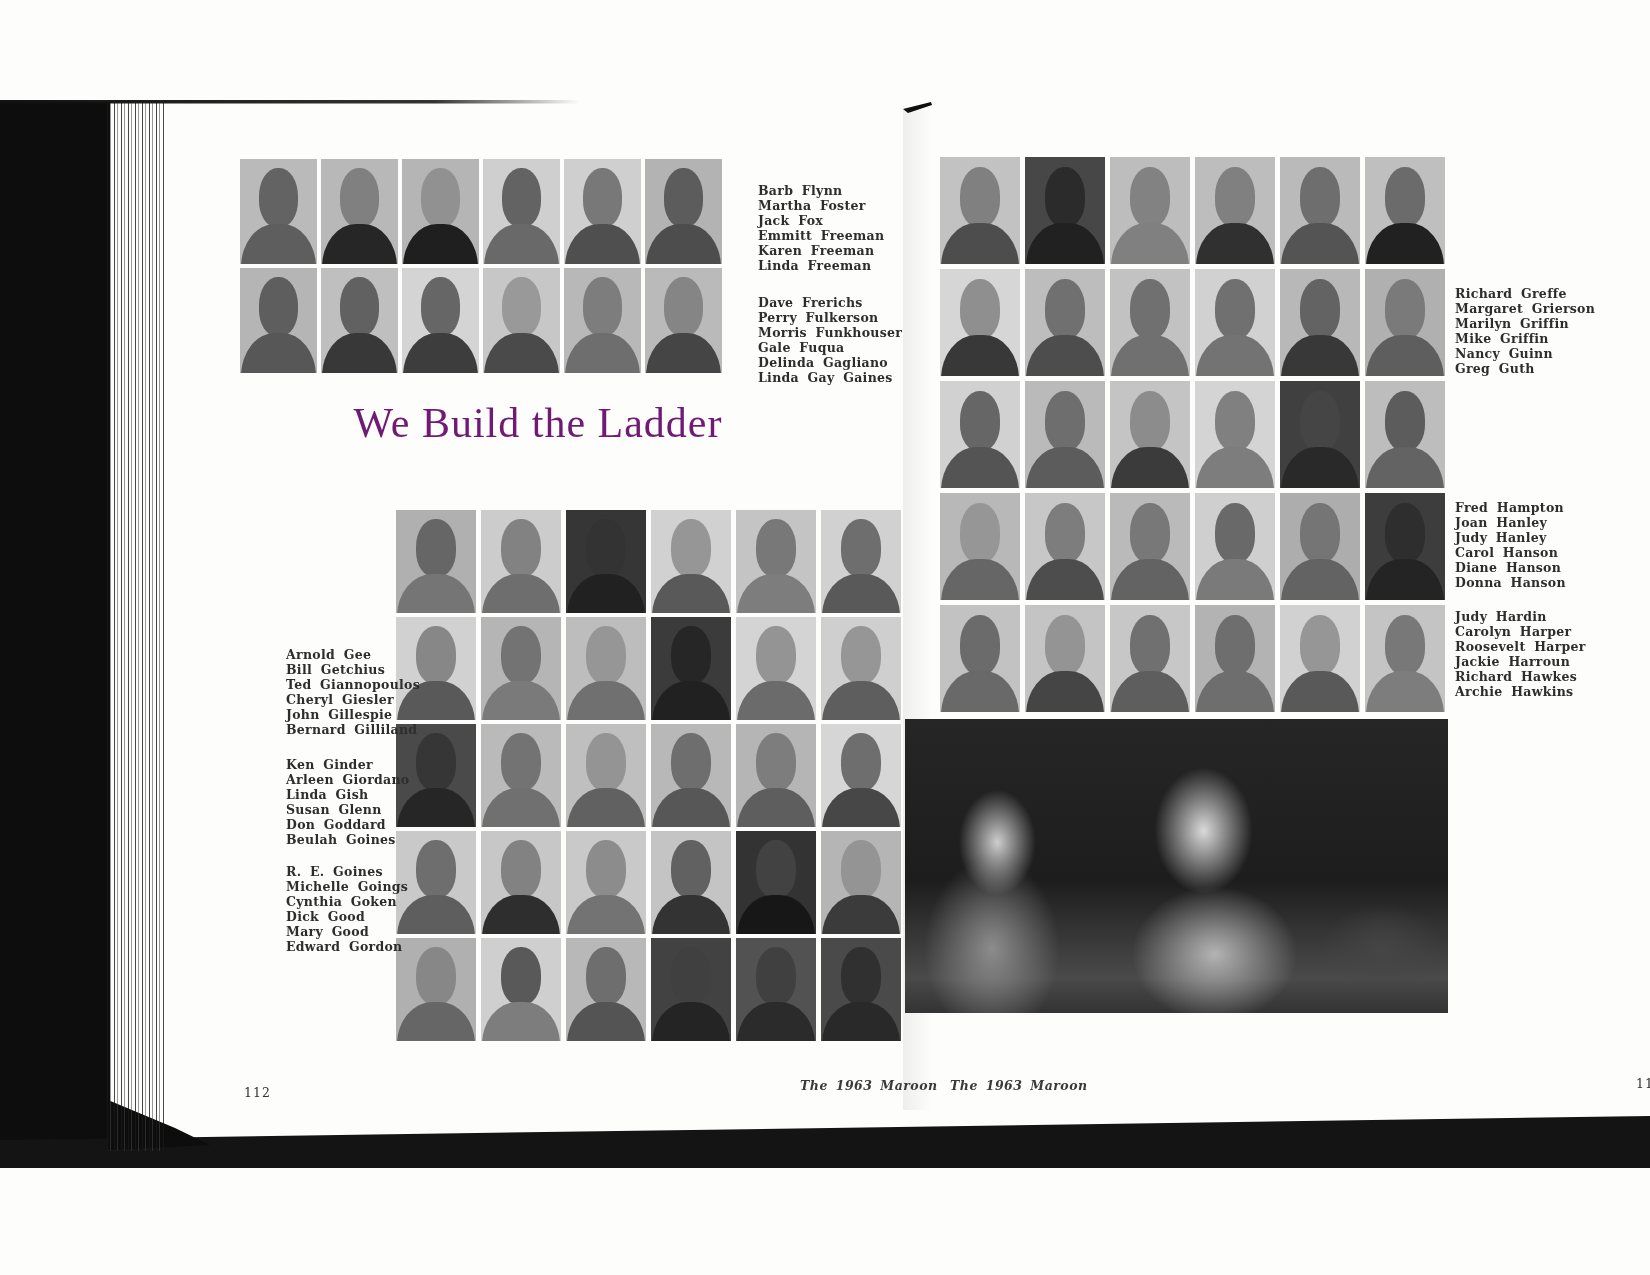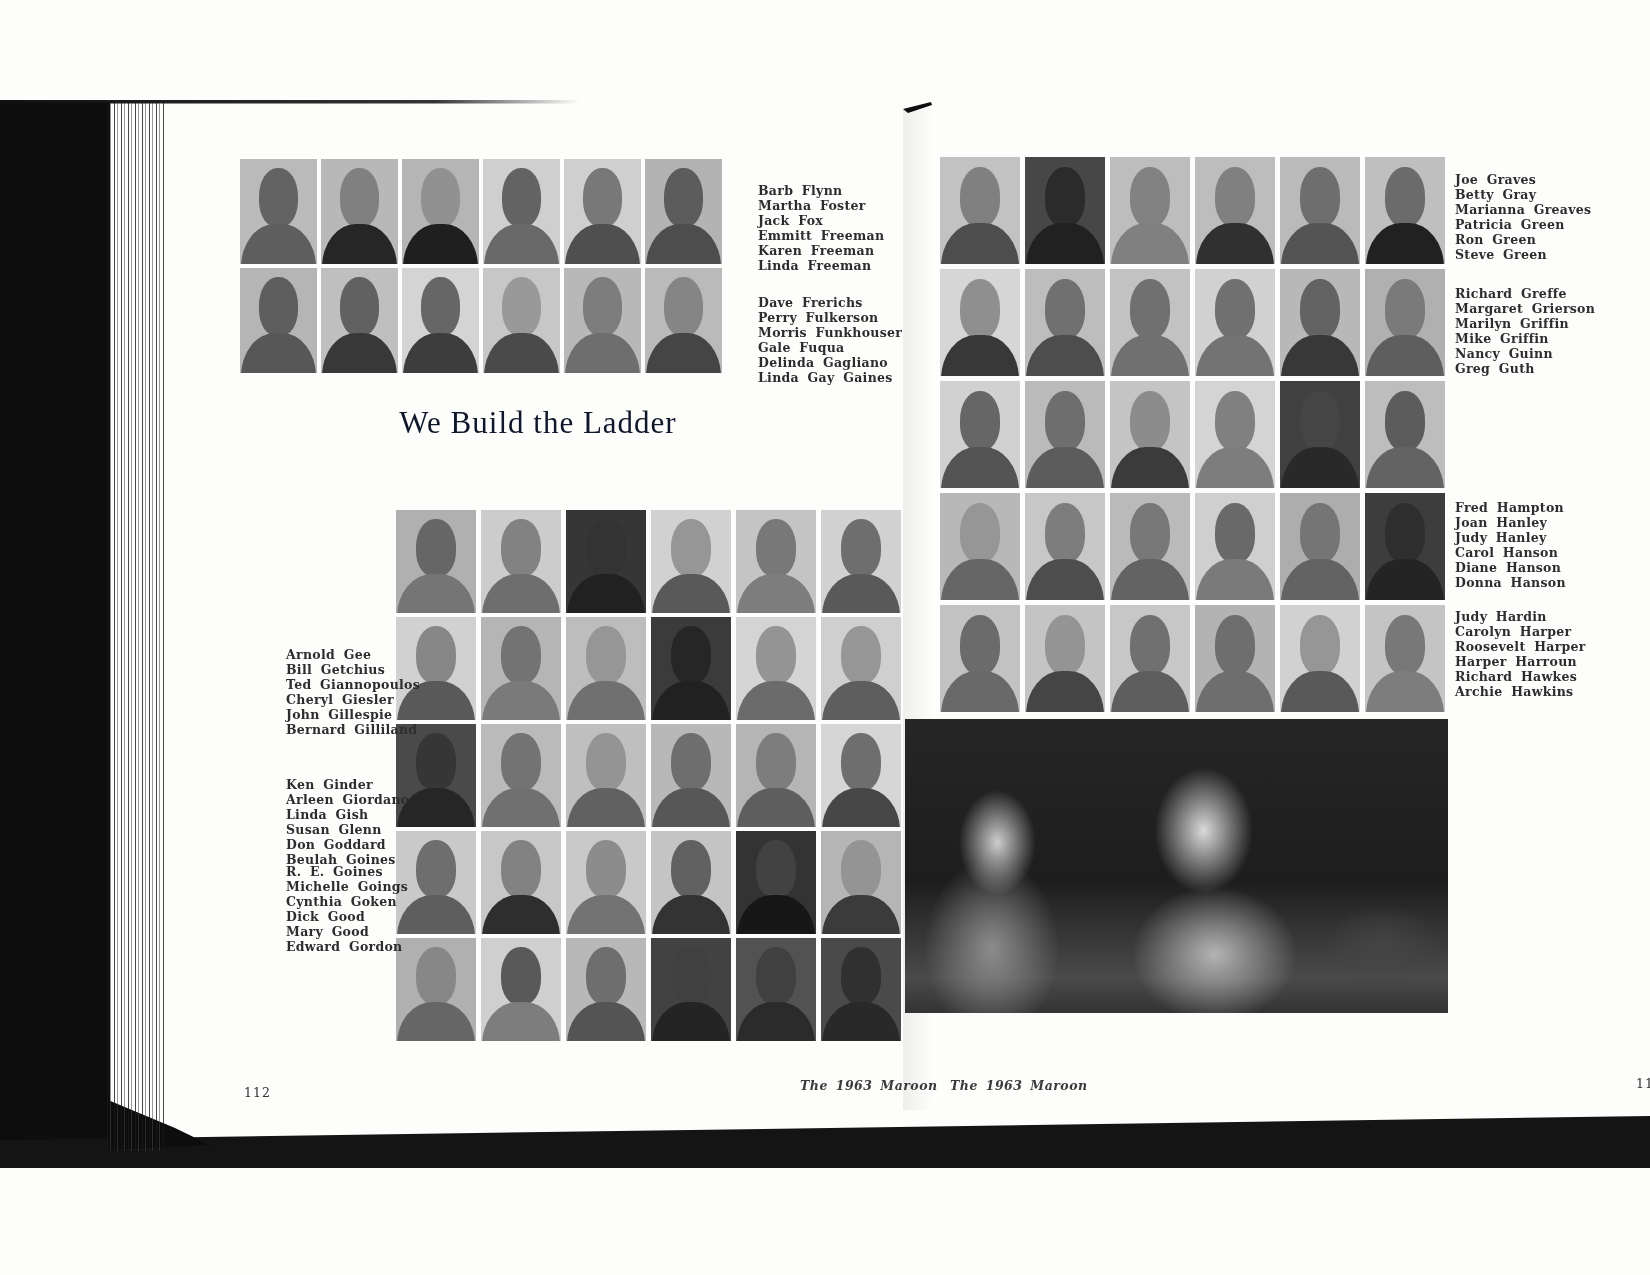--- a/index.html
+++ b/index.html
@@ -25,22 +25,22 @@
   .tile{position:relative;overflow:hidden;background:var(--bg,#b5b5b5);}
   .tile::before{content:"";position:absolute;left:25%;top:9%;width:50%;height:56%;
     border-radius:48% 48% 44% 44%;background:var(--head,#6e6e6e);}
   .tile::after{content:"";position:absolute;left:1%;top:62%;width:98%;height:55%;
     border-radius:45% 45% 0 0 / 75% 75% 0 0;background:var(--body,#3c3c3c);}
 
   
   .namelist{position:absolute;color:#2d2d2d;font-weight:bold;font-size:12.5px;
     line-height:15px;letter-spacing:.3px;word-spacing:4px;white-space:nowrap;}
   .title{position:absolute;left:288px;top:398px;width:500px;text-align:center;
-    font-family:"Liberation Serif", serif;font-size:31px;line-height:50px;
-    color:#0f172a;letter-spacing:1px;}
+    font-family:"Liberation Serif", serif;font-size:42px;line-height:50px;
+    color:#701a75;letter-spacing:1px;}
   .caption{position:absolute;left:1458px;top:864px;width:150px;color:#2d2d2d;
     font-size:11.5px;line-height:13.5px;text-align:justify;}
   .cap-bold{font-weight:bold;}
   .pagenum{position:absolute;font-size:12.5px;color:#333;letter-spacing:1px;}
   .maroon{position:absolute;font-style:italic;font-weight:bold;font-size:12.5px;
     color:#3a3a3a;letter-spacing:.5px;word-spacing:3px;white-space:nowrap;}
 
   
   .big-photo{position:absolute;left:905px;top:719px;width:543px;height:294px;
     background:
@@ -144,21 +144,21 @@
     </div>
 
   <div class="namelist" style="left:286px;top:647px">
       <div class="name-line">Arnold Gee</div>
       <div class="name-line">Bill Getchius</div>
       <div class="name-line">Ted Giannopoulos</div>
       <div class="name-line">Cheryl Giesler</div>
       <div class="name-line">John Gillespie</div>
       <div class="name-line">Bernard Gilliland</div>
     </div>
-  <div class="namelist" style="left:286px;top:777px">
+  <div class="namelist" style="left:286px;top:757px">
       <div class="name-line">Ken Ginder</div>
       <div class="name-line">Arleen Giordano</div>
       <div class="name-line">Linda Gish</div>
       <div class="name-line">Susan Glenn</div>
       <div class="name-line">Don Goddard</div>
       <div class="name-line">Beulah Goines</div>
     </div>
   <div class="namelist" style="left:286px;top:864px">
       <div class="name-line">R. E. Goines</div>
       <div class="name-line">Michelle Goings</div>
@@ -197,49 +197,41 @@
       <div class="tile" style="--bg: hsl(0,0%,68%); --head: hsl(0,0%,46%); --body: hsl(0,0%,39%);"></div>
       <div class="tile" style="--bg: hsl(0,0%,24%); --head: hsl(0,0%,18%); --body: hsl(0,0%,14%);"></div>
       <div class="tile" style="--bg: hsl(0,0%,76%); --head: hsl(0,0%,42%); --body: hsl(0,0%,41%);"></div>
       <div class="tile" style="--bg: hsl(0,0%,77%); --head: hsl(0,0%,58%); --body: hsl(0,0%,27%);"></div>
       <div class="tile" style="--bg: hsl(0,0%,78%); --head: hsl(0,0%,44%); --body: hsl(0,0%,37%);"></div>
       <div class="tile" style="--bg: hsl(0,0%,70%); --head: hsl(0,0%,43%); --body: hsl(0,0%,43%);"></div>
       <div class="tile" style="--bg: hsl(0,0%,82%); --head: hsl(0,0%,59%); --body: hsl(0,0%,35%);"></div>
       <div class="tile" style="--bg: hsl(0,0%,77%); --head: hsl(0,0%,47%); --body: hsl(0,0%,49%);"></div>
     </div>
 
-  <div class="namelist" style="left:1455px;top:172px">
-      <div class="name-line">Joe Graves</div>
-      <div class="name-line">Betty Gray</div>
-      <div class="name-line">Marianna Greaves</div>
-      <div class="name-line">Patricia Green</div>
-      <div class="name-line">Ron Green</div>
-      <div class="name-line">Steve Green</div>
-    </div>
   <div class="namelist" style="left:1455px;top:286px">
       <div class="name-line">Richard Greffe</div>
       <div class="name-line">Margaret Grierson</div>
       <div class="name-line">Marilyn Griffin</div>
       <div class="name-line">Mike Griffin</div>
       <div class="name-line">Nancy Guinn</div>
       <div class="name-line">Greg Guth</div>
     </div>
   <div class="namelist" style="left:1455px;top:500px">
       <div class="name-line">Fred Hampton</div>
       <div class="name-line">Joan Hanley</div>
       <div class="name-line">Judy Hanley</div>
       <div class="name-line">Carol Hanson</div>
       <div class="name-line">Diane Hanson</div>
       <div class="name-line">Donna Hanson</div>
     </div>
   <div class="namelist" style="left:1455px;top:609px">
       <div class="name-line">Judy Hardin</div>
       <div class="name-line">Carolyn Harper</div>
       <div class="name-line">Roosevelt Harper</div>
-      <div class="name-line">Harper Harroun</div>
+      <div class="name-line">Jackie Harroun</div>
       <div class="name-line">Richard Hawkes</div>
       <div class="name-line">Archie Hawkins</div>
     </div>
 
   <div class="big-photo"></div>
 
 
   <div class="maroon" style="left:950px;top:1078px">The 1963 Maroon</div>
   <div class="pagenum" style="left:1636px;top:1076px">113</div>
 

